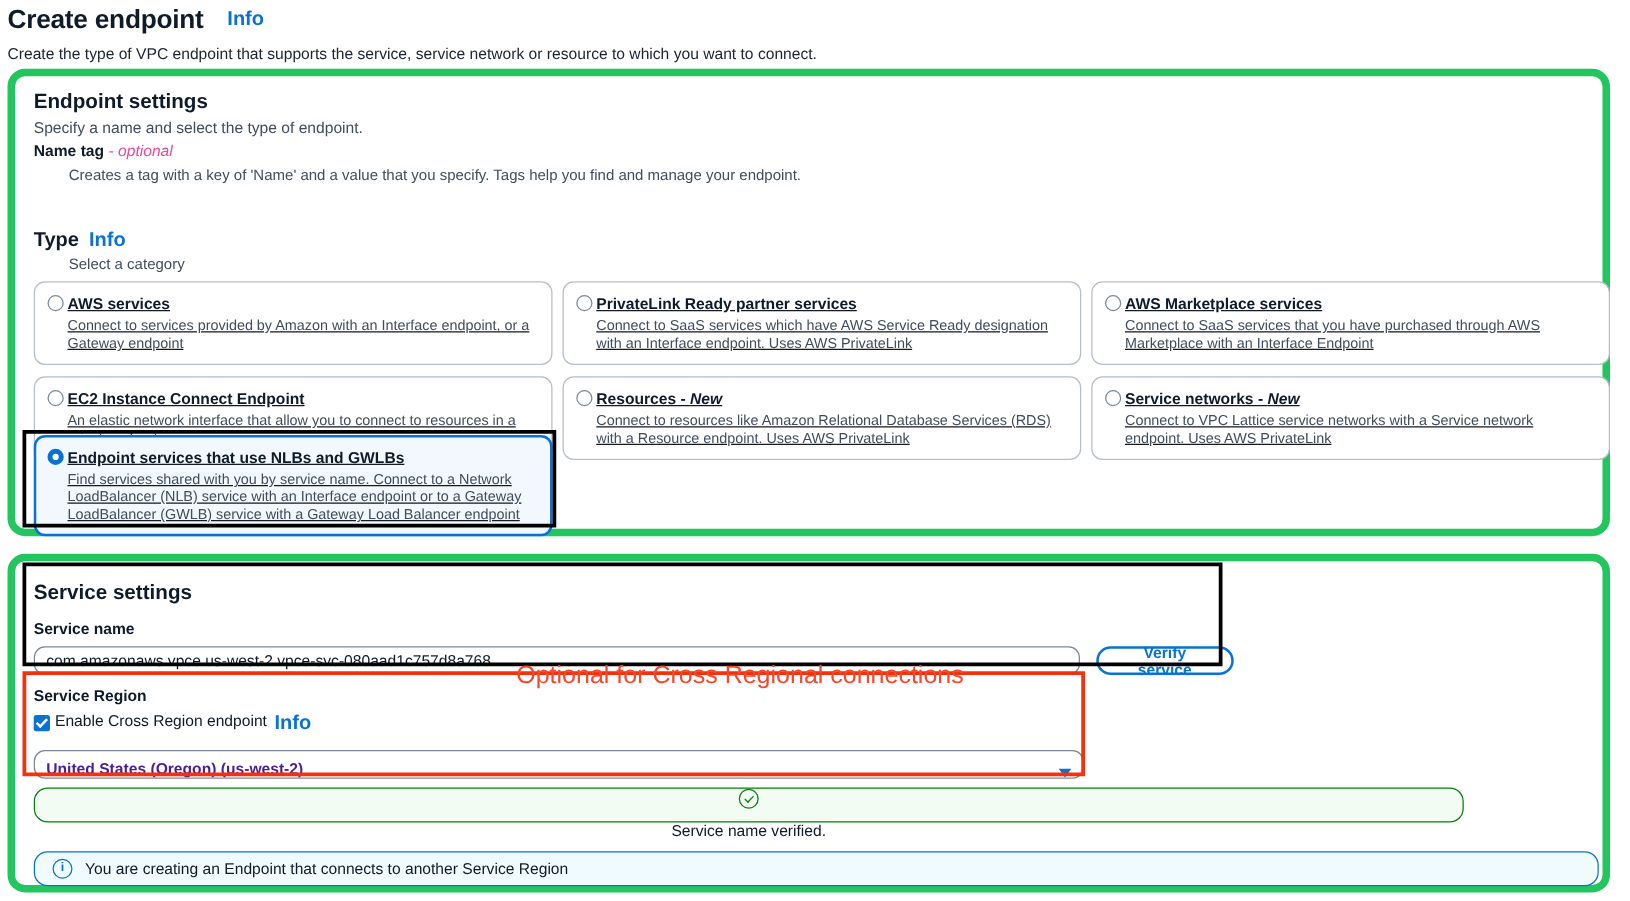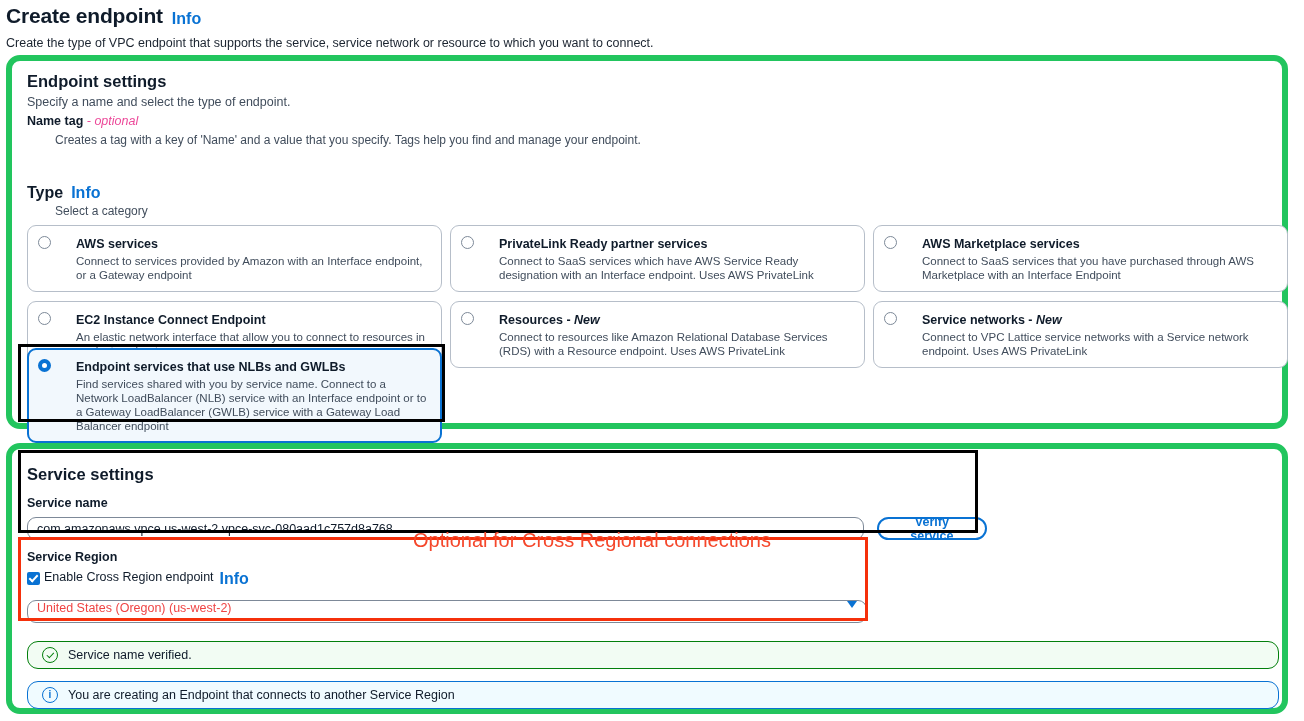--- a/index.html
+++ b/index.html
@@ -16,22 +16,22 @@
     overflow: hidden;
     position: relative;
   }
 
   
   .page-header {
     padding: 4px 0 0 6px;
   }
   .page-title-row {
     display: flex;
-    align-items: flex-end;
-    gap: 9px;
+    align-items: center;
+    gap: 19px;
   }
   .page-title {
     font-size: 21px;
     font-weight: bold;
     letter-spacing: -0.2px;
     color: #0f1b2a;
     line-height: 24px;
   }
   .info-link {
     font-size: 16px;
@@ -118,23 +118,24 @@
     grid-template-columns: repeat(3, 415px);
     column-gap: 8px;
     row-gap: 9px;
   }
   .radio-card {
     border: 1px solid #b6bec9;
     border-radius: 9px;
     background: #ffffff;
     padding: 8px 10px 9px 10px;
     display: flex;
-    gap: 25px;
+    gap: 3px;
     box-sizing: border-box;
     min-height: 55px;
+    text-decoration: underline;
   }
   .radio-card.selected {
     border: 2px solid #0972d3;
     background: #f2f8fd;
     padding: 7px 9px 8px 9px;
   }
   .radio-mark {
     width: 13px;
     height: 13px;
     border-radius: 50%;
@@ -228,27 +229,28 @@
     line-height: 15px;
     margin-top: 1px;
     margin-left: 21px;
   }
   .select-box {
     height: 21px;
     border: 1px solid #7d8998;
     border-radius: 9px;
     background: #ffffff;
     font-size: 12.5px;
-    color: #ef4444;
+    color: #4c1d95;
     padding: 0 9px;
     display: flex;
-    align-items: flex-start;
+    align-items: flex-end;
     justify-content: space-between;
     box-sizing: content-box;
     cursor: pointer;
+    font-weight: bold;
   }
   .caret {
     width: 0; height: 0;
     border-left: 5px solid transparent;
     border-right: 5px solid transparent;
     border-top: 7px solid #0972d3;
   }
 
   
   .alert {
@@ -412,21 +414,21 @@
       <span class="cb-label">Enable Cross Region endpoint</span>
       <span class="info-link" style="margin-left:2px;">Info</span>
     </div>
 
     <div class="select-box" style="margin-top:12px; width:820px;">
       <span>United States (Oregon) (us-west-2)</span>
       <span class="caret"></span>
     </div>
   </div>
 
-  <div class="alert success" style="position:absolute; left:15px; top:192px; width:1252px;">
+  <div class="alert success" style="position:absolute; left:15px; top:181px; width:1144px;flex-direction:column;">
     <span class="alert-icon"></span>
     <span>Service name verified.</span>
   </div>
 
   <div class="alert info" style="position:absolute; left:15px; top:232px; width:1252px;">
     <span class="alert-icon">i</span>
     <span>You are creating an Endpoint that connects to another Service Region</span>
   </div>
 </div>
 

